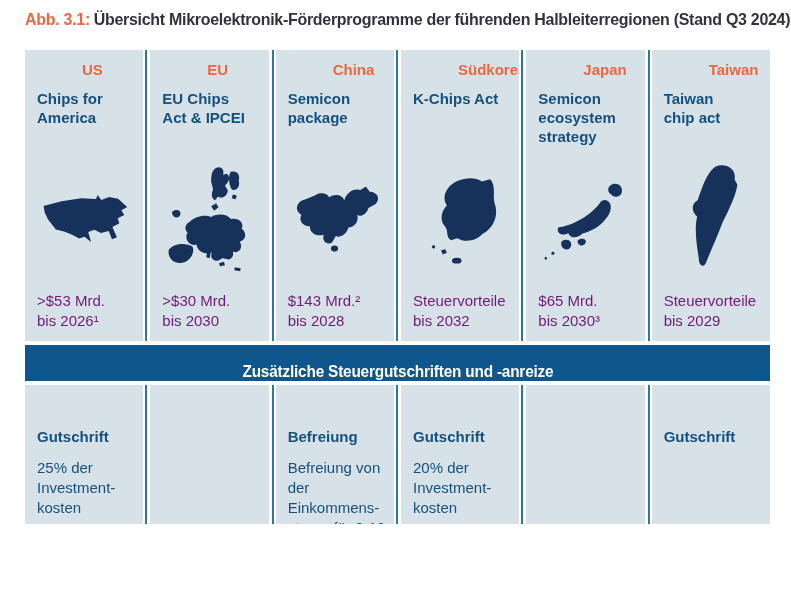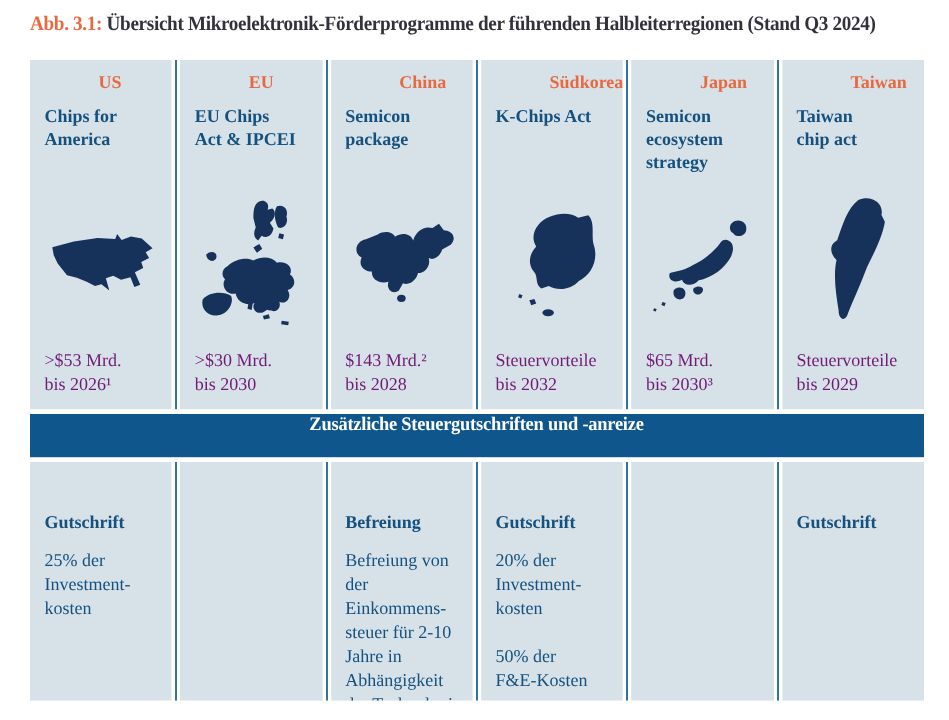--- a/index.html
+++ b/index.html
@@ -1,18 +1,18 @@
 <!DOCTYPE html>
 <html><head>
 <meta charset="utf-8">
 <style>
   html,body{margin:0;padding:0;background:#ffffff;}
   .figure{
-    position:relative;width:791px;height:584px;background:#ffffff;
-    font-family:Liberation Serif, serif;overflow:hidden;
+    position:relative;width:791px;height:524px;background:#ffffff;
+    font-family:Liberation Sans, sans-serif;overflow:hidden;
   }
   .fig-title{
     position:absolute;left:25px;top:10px;font-size:17px;font-weight:bold;
     letter-spacing:-0.3px;white-space:nowrap;transform:scaleX(0.94);transform-origin:left center;
   }
   .fig-title .prefix{color:#E8693F;}
   .fig-title .text{color:#32323C;margin-left:4px;}
   .table{position:absolute;left:25px;top:50px;width:745px;}
   .grid{
     display:grid;
@@ -33,21 +33,21 @@
     margin-top:10px;white-space:pre-line;min-height:59px;
   }
   .mapzone{flex:1;display:flex;align-items:center;justify-content:center;}
   .mapzone svg{display:block;}
   .funding{
     color:#701a75;font-size:15px;line-height:20px;white-space:pre-line;
     margin-top:auto;min-height:42px;
   }
   .banner{
     height:36px;margin:4px 0;background:#0F568C;color:#ffffff;
-    display:flex;align-items:flex-start;justify-content:center;
+    display:flex;align-items:flex-end;justify-content:center;
     font-size:16px;font-weight:bold;letter-spacing:-0.2px;
   }
   .banner span{transform:scaleX(0.96);}
   .inc-label{color:#15517E;font-weight:bold;font-size:15px;line-height:19px;min-height:19px;margin-top:32px;}
   .inc-body{
     color:#15517E;font-size:15px;line-height:20px;white-space:pre-line;margin-top:12px;
   }
   .map{fill:#16325B;}
 </style>
 </head>

